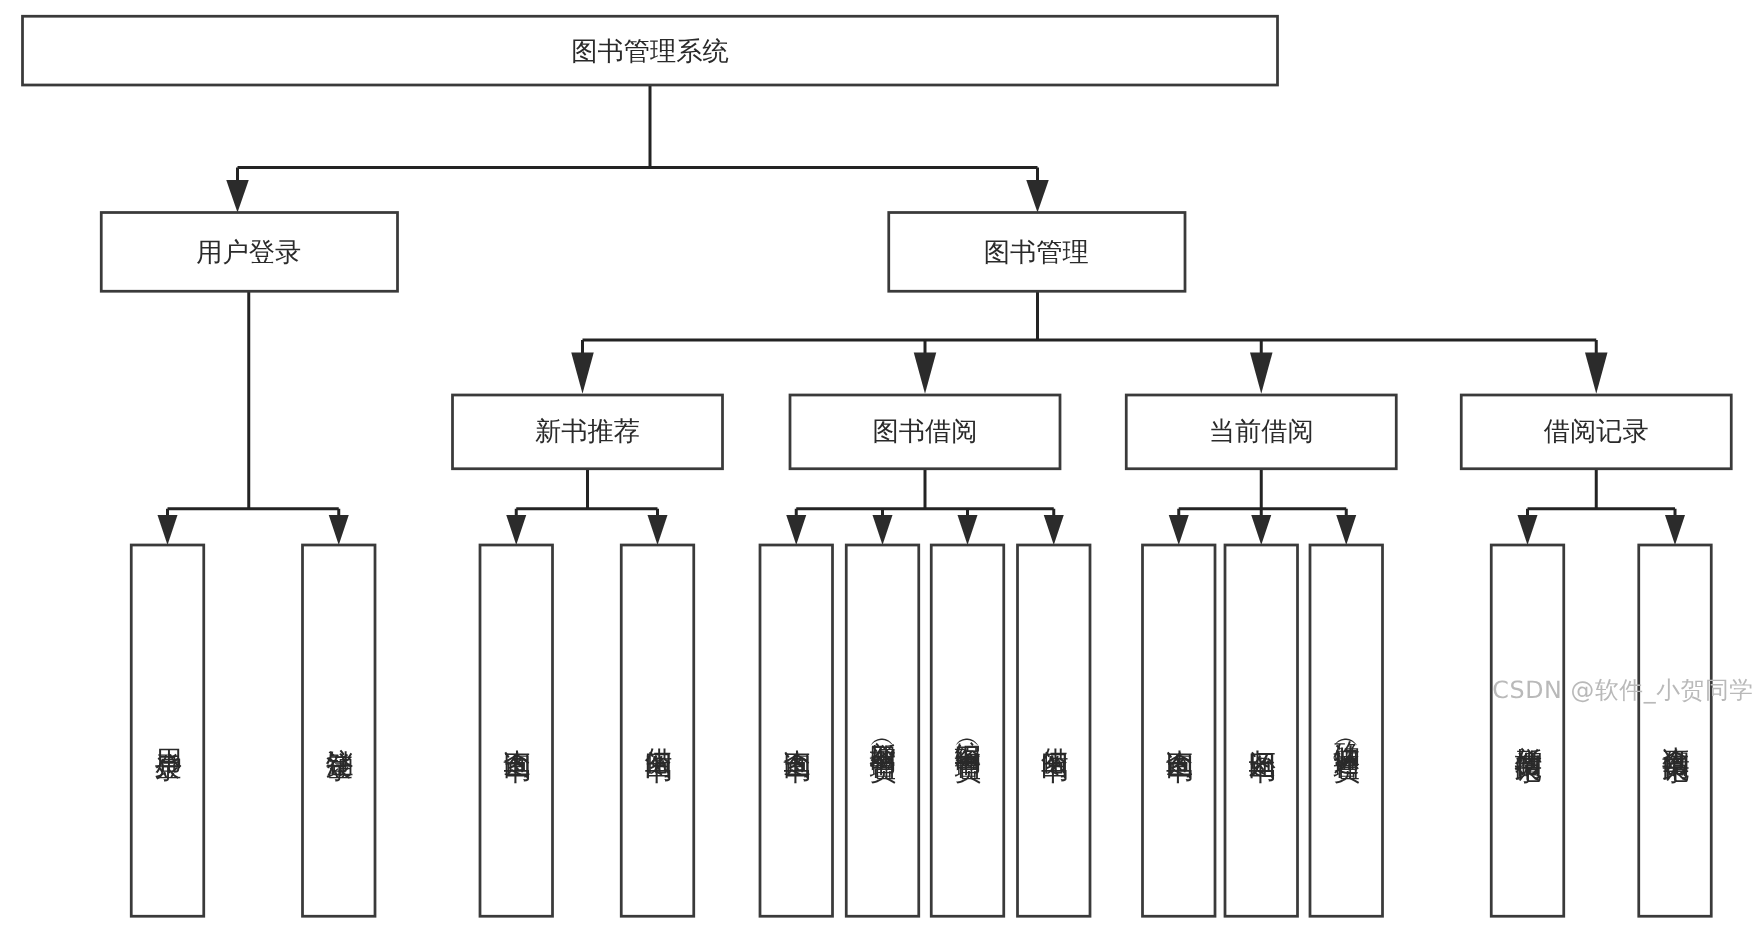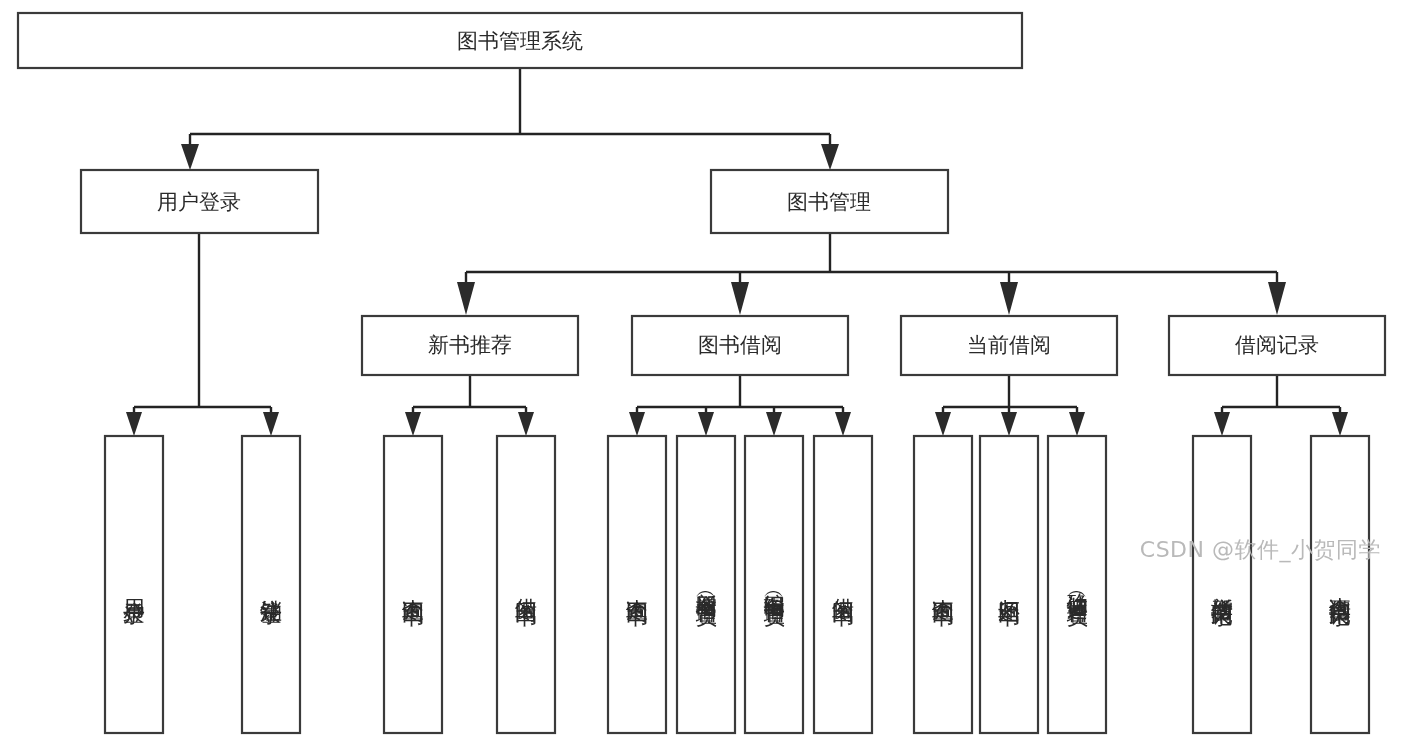--- a/index.html
+++ b/index.html
@@ -60,24 +60,24 @@
     color: #2a2a2a;
     text-align: center;
     display: flex;
     align-items: center;
     justify-content: center;
     white-space: nowrap;
     pointer-events: none;
   }
   .watermark {
     position: absolute;
-    right: 24px;
+    right: 2px;
     bottom: 6px;
     font-family: "DejaVu Sans", "Liberation Sans", sans-serif;
-    font-size: 22px;
+    font-size: 19px;
     color: #b9b9b9;
     white-space: nowrap;
     letter-spacing: 0.5px;
   }
 </style>
 </head>
 <body>
 
 <div id="diagram-root">
 

